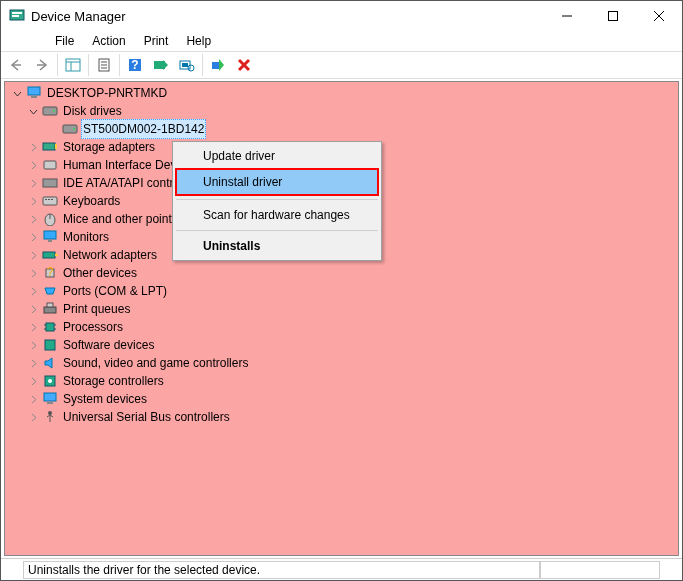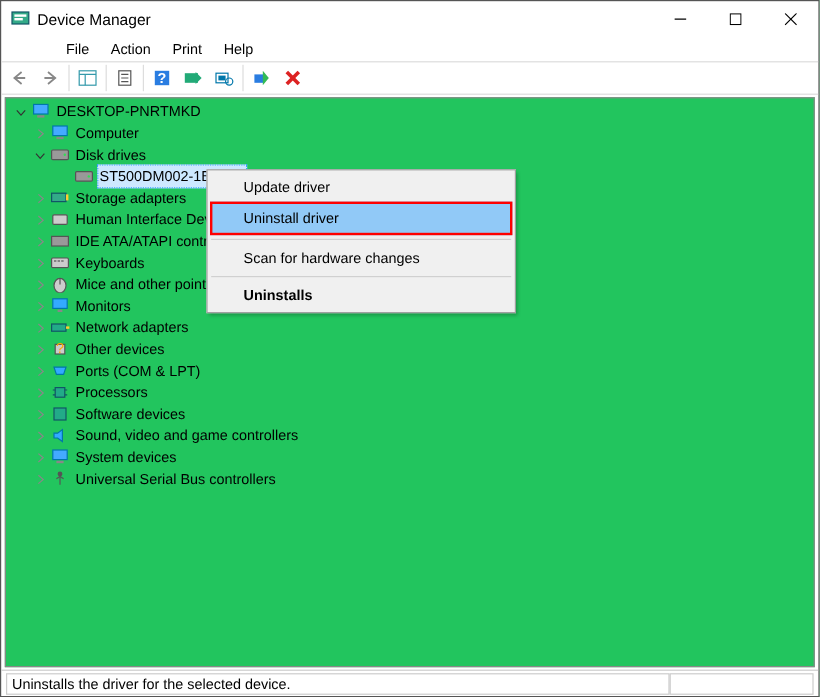--- a/index.html
+++ b/index.html
@@ -12,36 +12,36 @@
 .winbtn { width: 46px; display: flex; align-items: center; justify-content: center; cursor: default; }
 .winbtn svg { width: 10px; height: 10px; }
 
 .menubar { height: 20px; display: flex; align-items: center; padding: 0 6px; gap: 2px; margin-left: 40px; }
 .menubar span { padding: 2px 8px; cursor: default; }
 
 .toolbar { height: 28px; border-top: 1px solid #ddd; border-bottom: 1px solid #ddd; display: flex; align-items: center; padding: 0 2px; gap: 0; }
 .tbtn { width: 26px; height: 24px; display: flex; align-items: center; justify-content: center; cursor: default; }
 .tsep { width: 1px; height: 22px; background: #ddd; margin: 0 2px; }
 
-.tree-wrap { position: absolute; top: 80px; left: 3px; right: 3px; bottom: 24px; border: 1px solid #888; overflow: hidden; background: #22c55e; }
+.tree-wrap { position: absolute; top: 80px; left: 3px; right: 3px; bottom: 24px; border: 1px solid #888; overflow: hidden; background: #fca5a5; }
 .tree { padding: 2px 0; position: relative; }
 .node { display: flex; align-items: center; height: 18px; line-height: 18px; white-space: nowrap; cursor: default; }
 .chev { width: 16px; display: flex; align-items: center; justify-content: center; }
 .chev svg { width: 9px; height: 9px; }
 .nicon { width: 18px; height: 16px; display: flex; align-items: center; justify-content: center; margin-right: 2px; }
 .nlabel { padding: 0 2px; }
 .sel .nlabel { background: #cde8ff; border: 1px dotted #3a9fff; padding: 0 1px; }
 
-.ctxmenu { position: absolute; background: #f0f0f0; border: 1px solid #a0a0a0; box-shadow: 2px 2px 3px rgba(0,0,0,0.25); padding: 2px; width: 258px; }
+.ctxmenu { position: absolute; background: #f0f0f0; border: 1px solid #a0a0a0; box-shadow: 2px 2px 3px rgba(0,0,0,0.25); padding: 2px; width: 210px; }
 .ctxitem { height: 24px; display: flex; align-items: center; padding-left: 28px; cursor: default; }
 .ctxitem.hi { background: #91c9f7; border: 2px solid red; height: 28px; padding-left: 26px; }
 .ctxsep { height: 1px; background: #d0d0d0; margin: 3px 1px; }
 .ctxitem.bold { font-weight: bold; }
 
-.statusbar { position: absolute; bottom: 0; left: 0; right: 0; height: 22px; border-top: 1px solid #ccc; display: flex; align-items: center; padding: 0 4px; font-size: 12px; }
+.statusbar { position: absolute; bottom: 0; left: 0; right: 0; height: 22px; border-top: 1px solid #ccc; display: flex; align-items: center; padding: 0 22px; font-size: 12px; }
 .sbcell { border: 1px solid #ccc; height: 18px; line-height: 16px; padding: 0 4px; flex: 1; }
 
 
 .l0 { padding-left: 4px; }
 .l1 { padding-left: 20px; }
 .l2 { padding-left: 40px; }
 </style>
 </head>
 <body>
 
@@ -158,34 +158,20 @@
           <svg width="16" height="14" viewBox="0 0 16 14">
             <rect x="2" y="1" width="12" height="8" fill="#4af" stroke="#07a"></rect>
             <rect x="5" y="10" width="6" height="2" fill="#888"></rect>
           </svg>
         </span>
       <span class="nlabel">DESKTOP-PNRTMKD</span>
     </div>
     <div class="node l1">
       <span class="chev">
           <svg viewBox="0 0 9 9">
-            <path d="M3 1 L7 4.5 L3 8" fill="none" stroke="#888"></path>
-          </svg>
-        </span>
-      <span class="nicon">
-          <svg width="16" height="14" viewBox="0 0 16 14">
-            <rect x="2" y="1" width="12" height="8" fill="#4af" stroke="#07a"></rect>
-            <rect x="5" y="10" width="6" height="2" fill="#888"></rect>
-          </svg>
-        </span>
-      <span class="nlabel">Computer</span>
-    </div>
-    <div class="node l1">
-      <span class="chev">
-          <svg viewBox="0 0 9 9">
             <path d="M1 3 L4.5 7 L8 3" fill="none" stroke="#333"></path>
           </svg>
         </span>
       <span class="nicon">
           <svg width="16" height="12" viewBox="0 0 16 12">
             <rect x="1" y="2" width="14" height="8" rx="1" fill="#999" stroke="#555"></rect>
             <circle cx="12" cy="6" r="1" fill="#3d5"></circle>
           </svg>
         </span>
       <span class="nlabel">Disk drives</span>
@@ -317,20 +303,34 @@
           <svg viewBox="0 0 9 9">
             <path d="M3 1 L7 4.5 L3 8" fill="none" stroke="#888"></path>
           </svg>
         </span>
       <span class="nicon">
           <svg width="14" height="12" viewBox="0 0 14 12">
             <path d="M2 3 L12 3 L10 9 L4 9 Z" fill="#3af" stroke="#07a"></path>
           </svg>
         </span>
       <span class="nlabel">Ports (COM &amp; LPT)</span>
+    </div>
+    <div class="node l1">
+      <span class="chev">
+          <svg viewBox="0 0 9 9">
+            <path d="M3 1 L7 4.5 L3 8" fill="none" stroke="#888"></path>
+          </svg>
+        </span>
+      <span class="nicon">
+          <svg width="16" height="14" viewBox="0 0 16 14">
+            <rect x="2" y="5" width="12" height="6" fill="#888" stroke="#444"></rect>
+            <rect x="5" y="1" width="6" height="4" fill="#ccc" stroke="#555"></rect>
+          </svg>
+        </span>
+      <span class="nlabel">Print queues</span>
     </div>
     <div class="node l1">
       <span class="chev">
           <svg viewBox="0 0 9 9">
             <path d="M3 1 L7 4.5 L3 8" fill="none" stroke="#888"></path>
           </svg>
         </span>
       <span class="nicon">
           <svg width="14" height="14" viewBox="0 0 14 14">
             <rect x="3" y="3" width="8" height="8" fill="#2a8" stroke="#156"></rect>
@@ -360,20 +360,34 @@
           <svg viewBox="0 0 9 9">
             <path d="M3 1 L7 4.5 L3 8" fill="none" stroke="#888"></path>
           </svg>
         </span>
       <span class="nicon">
           <svg width="14" height="14" viewBox="0 0 14 14">
             <path d="M2 5 L5 5 L9 2 L9 12 L5 9 L2 9 Z" fill="#3af" stroke="#07a"></path>
           </svg>
         </span>
       <span class="nlabel">Sound, video and game controllers</span>
+    </div>
+    <div class="node l1">
+      <span class="chev">
+          <svg viewBox="0 0 9 9">
+            <path d="M3 1 L7 4.5 L3 8" fill="none" stroke="#888"></path>
+          </svg>
+        </span>
+      <span class="nicon">
+          <svg width="14" height="14" viewBox="0 0 14 14">
+            <rect x="2" y="2" width="10" height="10" fill="#2a8" stroke="#156"></rect>
+            <circle cx="7" cy="7" r="2" fill="#fff"></circle>
+          </svg>
+        </span>
+      <span class="nlabel">Storage controllers</span>
     </div>
     <div class="node l1">
       <span class="chev">
           <svg viewBox="0 0 9 9">
             <path d="M3 1 L7 4.5 L3 8" fill="none" stroke="#888"></path>
           </svg>
         </span>
       <span class="nicon">
           <svg width="16" height="14" viewBox="0 0 16 14">
             <rect x="2" y="1" width="12" height="8" fill="#4af" stroke="#07a"></rect>

